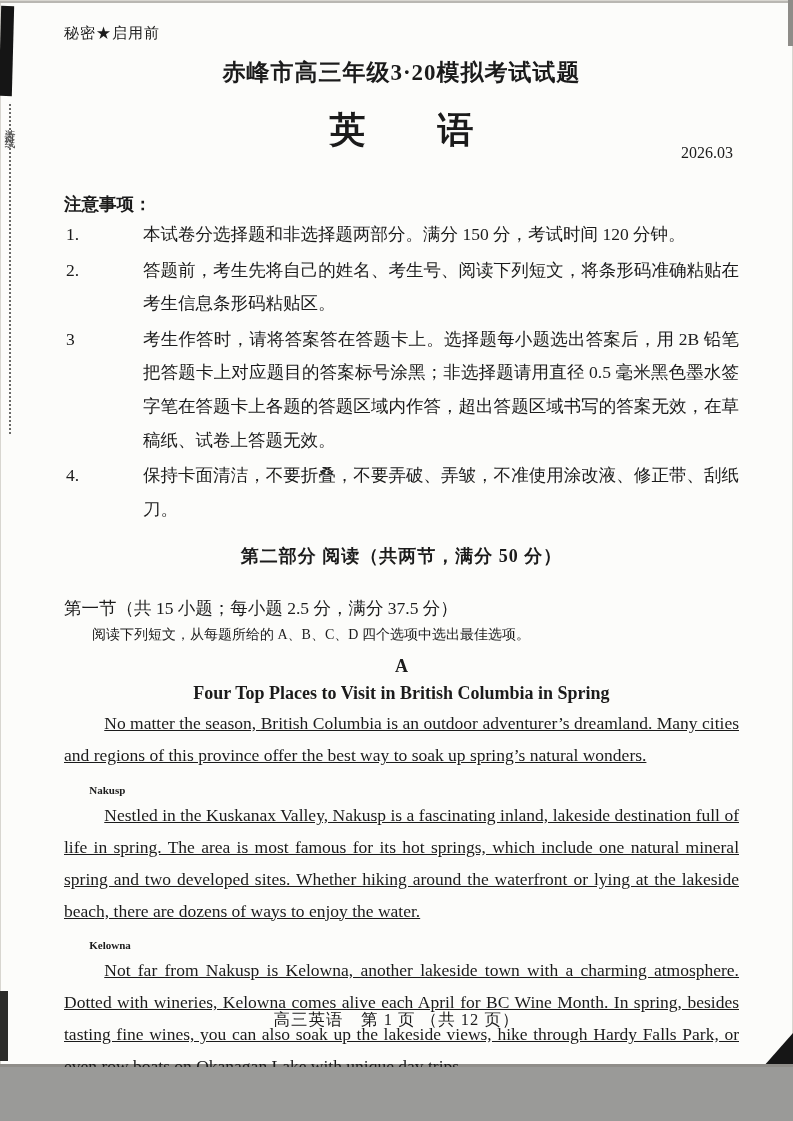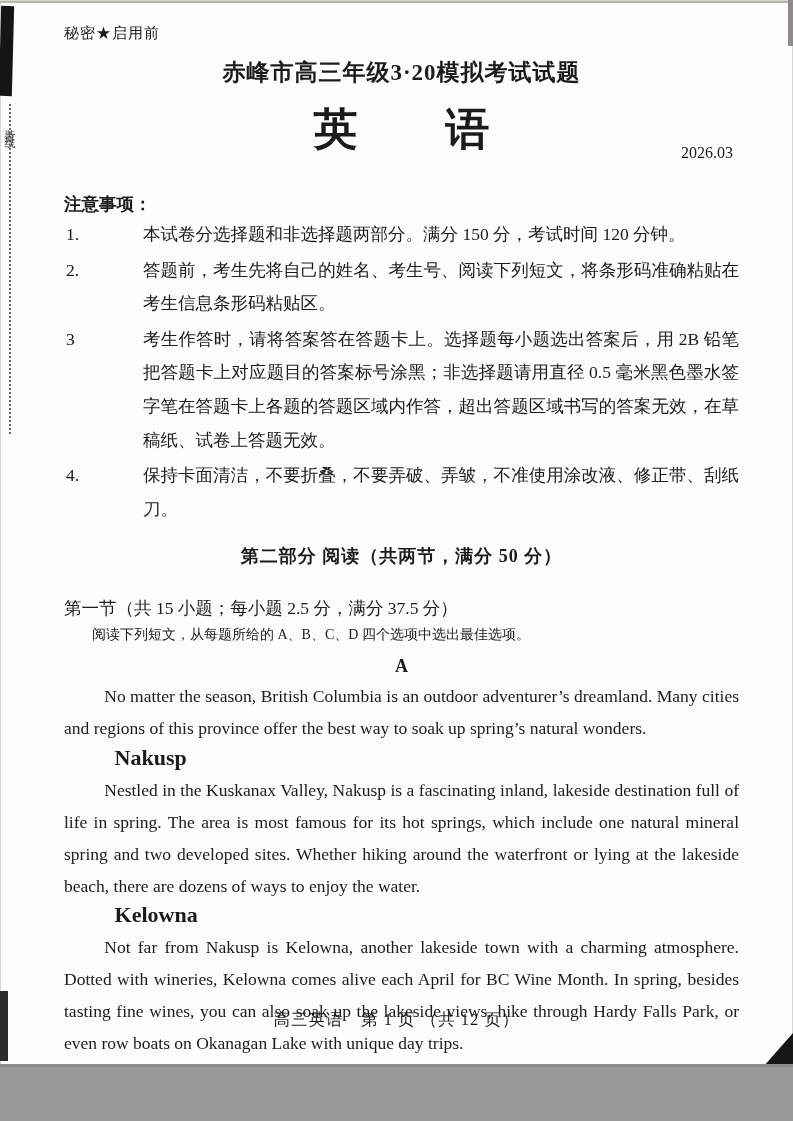--- a/index.html
+++ b/index.html
@@ -22,33 +22,33 @@
   .a-tr{right:0;top:0;width:5px;height:46px;background:#8e8c88;}
   .a-bl{left:0;bottom:6px;width:8px;height:70px;background:#2c2c2a;}
   .a-br{right:0;bottom:0;width:0;height:0;border-left:30px solid transparent;border-bottom:34px solid #161616;}
   .a-bedge{left:0;bottom:0;width:100%;height:3px;background:#8f8d89;}
 
   
   .content{position:absolute;left:64px;right:54px;top:24px;}
   .secret{font-size:15px;letter-spacing:1px;}
   .doc-title{text-align:center;font-size:23px;font-weight:bold;margin-top:14px;letter-spacing:1px;}
   .subject-row{position:relative;margin-top:6px;height:72px;}
-  .subject{position:absolute;left:0;right:0;text-align:center;font-size:44px;font-weight:bold;line-height:72px;}
+  .subject{position:absolute;left:0;right:0;text-align:center;font-size:36px;font-weight:bold;line-height:72px;}
   .date{position:absolute;right:6px;bottom:4px;font-size:16px;}
   .notice-heading{margin-top:26px;font-size:17.5px;font-weight:600;}
   .notice-item{display:flex;font-size:17.5px;line-height:1.92;margin-top:2px;}
   .notice-item .num{width:30px;flex:0 0 30px;padding-left:2px;}
   .notice-item .txt{flex:1;text-align:justify;margin-left:47px;}
   .part-heading{text-align:center;font-size:18px;font-weight:bold;margin-top:18px;letter-spacing:1px;}
   .section-line{font-size:17.5px;margin-top:28px;}
   .instruction{font-size:14px;margin-top:6px;text-indent:2em;}
   .passage-label{text-align:center;font-size:18px;font-weight:bold;margin-top:12px;}
   .passage-title{text-align:center;font-size:18px;font-weight:bold;margin-top:6px;}
-  .para{font-size:17.5px;line-height:1.82;text-align:justify;text-indent:2.3em;margin-top:4px;}
-  .sub-head{font-size:22px;font-weight:bold;text-indent:2.3em;margin-top:0;}
+  .para{font-size:17.5px;line-height:1.82;text-align:justify;text-indent:2.3em;margin-top:4px;text-decoration:underline;}
+  .sub-head{font-size:11px;font-weight:bold;text-indent:2.3em;margin-top:12px;}
   .footer{position:absolute;left:0;right:0;bottom:36px;text-align:center;font-size:16.5px;letter-spacing:1px;}
 </style>
 </head>
 <body>
 
 <div class="page">
 
   <div class="artifact a-topline"></div>
   <div class="artifact a-tl-bar"></div>
   <div class="artifact a-left-dots"></div>
@@ -87,20 +87,21 @@
       <span class="num">4.</span>
       <span class="txt">保持卡面清洁，不要折叠，不要弄破、弄皱，不准使用涂改液、修正带、刮纸刀。</span>
     </div>
 
     <div class="part-heading">第二部分  阅读（共两节，满分 50 分）</div>
 
     <div class="section-line">第一节（共 15 小题；每小题 2.5 分，满分 37.5 分）</div>
     <div class="instruction">阅读下列短文，从每题所给的 A、B、C、D 四个选项中选出最佳选项。</div>
 
     <div class="passage-label">A</div>
+    <div class="passage-title">Four Top Places to Visit in British Columbia in Spring</div>
 
     <div class="para">No matter the season, British Columbia is an outdoor adventurer’s dreamland. Many cities and regions of this province offer the best way to soak up spring’s natural wonders.</div>
 
     <div class="sub-head">Nakusp</div>
     <div class="para">Nestled in the Kuskanax Valley, Nakusp is a fascinating inland, lakeside destination full of life in spring. The area is most famous for its hot springs, which include one natural mineral spring and two developed sites. Whether hiking around the waterfront or lying at the lakeside beach, there are dozens of ways to enjoy the water.</div>
 
     <div class="sub-head">Kelowna</div>
     <div class="para">Not far from Nakusp is Kelowna, another lakeside town with a charming atmosphere. Dotted with wineries, Kelowna comes alive each April for BC Wine Month. In spring, besides tasting fine wines, you can also soak up the lakeside views, hike through Hardy Falls Park, or even row boats on Okanagan Lake with unique day trips.</div>
 
   </div>

